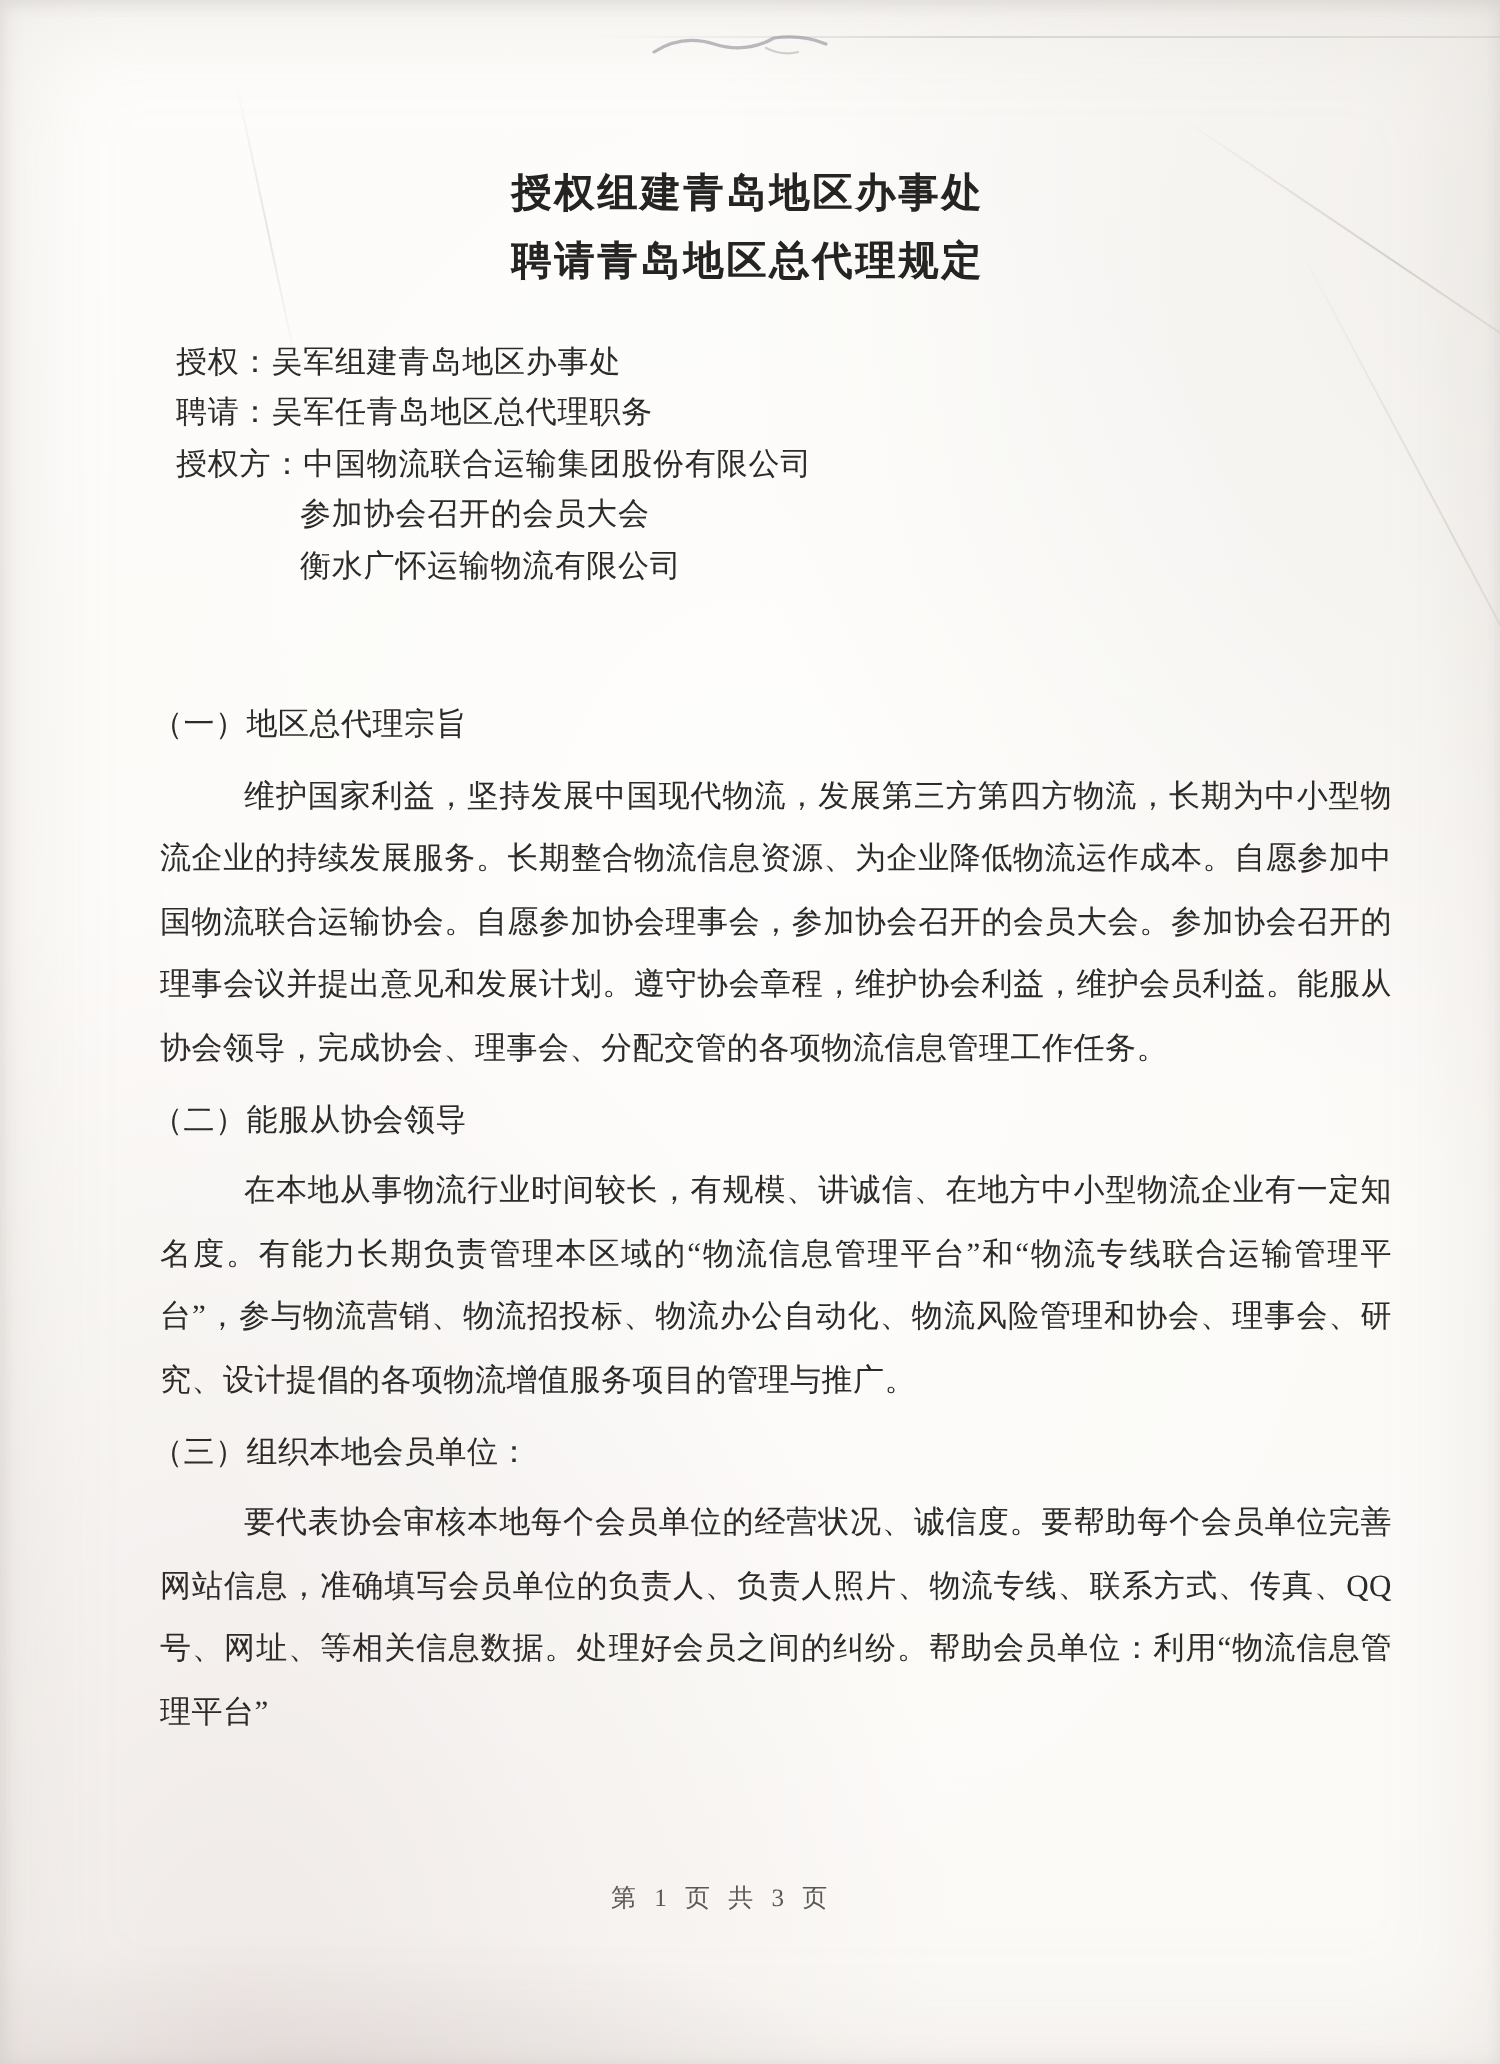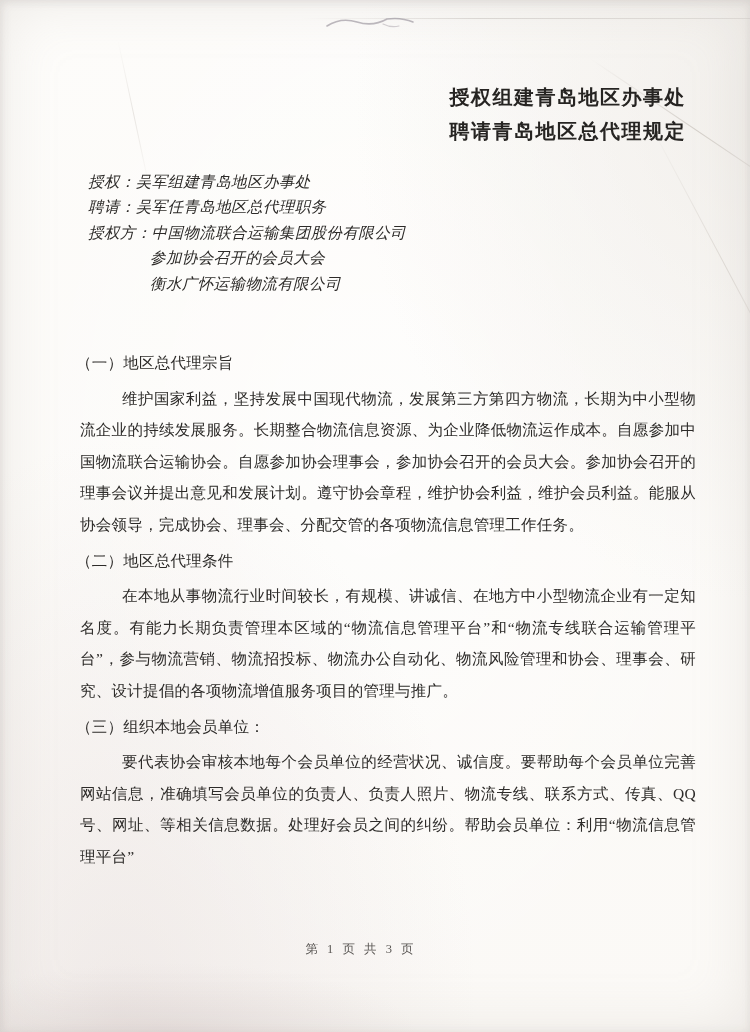--- a/index.html
+++ b/index.html
@@ -44,29 +44,29 @@
   }
   .bottom-smudge{
     bottom:0;left:0;width:420px;height:70px;
     background:radial-gradient(ellipse at 40% 100%, rgba(205,190,190,.28), transparent 70%);
   }
   .pencil-mark{position:absolute;top:12px;left:325px;pointer-events:none;}
 
   
   .title-block{
     position:absolute;top:80px;left:76px;width:624px;
-    text-align:right;transform:translateX(-14px);
+    text-align:center;transform:translateX(-14px);
     font-weight:bold;font-size:20px;line-height:34px;letter-spacing:1.5px;
     color:#262422;
   }
 
   
   .header-block{
     position:absolute;top:169px;left:88px;width:560px;
-    font-size:15.5px;line-height:25.4px;letter-spacing:.4px;font-style:italic;
+    font-size:15.5px;line-height:25.4px;letter-spacing:.4px;
   }
   .hdr{white-space:nowrap;}
   .hdr.cont{padding-left:4em;}
 
   
   .body-block{
     position:absolute;top:347px;left:76px;width:624px;
     font-size:15.5px;line-height:31.6px;letter-spacing:.25px;
     text-align:justify;
     font-family:Liberation Serif, serif;
@@ -106,21 +106,21 @@
     <div class="hdr">聘请：吴军任青岛地区总代理职务</div>
     <div class="hdr">授权方：中国物流联合运输集团股份有限公司</div>
     <div class="hdr cont">参加协会召开的会员大会</div>
     <div class="hdr cont">衡水广怀运输物流有限公司</div>
   </div>
 
   <div class="body-block">
     <div class="sec-h">（一）地区总代理宗旨</div>
     <p class="para">维护国家利益，坚持发展中国现代物流，发展第三方第四方物流，长期为中小型物流企业的持续发展服务。长期整合物流信息资源、为企业降低物流运作成本。自愿参加中国物流联合运输协会。自愿参加协会理事会，参加协会召开的会员大会。参加协会召开的理事会议并提出意见和发展计划。遵守协会章程，维护协会利益，维护会员利益。能服从协会领导，完成协会、理事会、分配交管的各项物流信息管理工作任务。</p>
 
-    <div class="sec-h">（二）地区总代理条件</div>
+    <div class="sec-h">（二）能服从协会领导</div>
     <p class="para">在本地从事物流行业时间较长，有规模、讲诚信、在地方中小型物流企业有一定知名度。有能力长期负责管理本区域的“物流信息管理平台”和“物流专线联合运输管理平台”，参与物流营销、物流招投标、物流办公自动化、物流风险管理和协会、理事会、研究、设计提倡的各项物流增值服务项目的管理与推广。</p>
 
     <div class="sec-h">（三）组织本地会员单位：</div>
     <p class="para">要代表协会审核本地每个会员单位的经营状况、诚信度。要帮助每个会员单位完善网站信息，准确填写会员单位的负责人、负责人照片、物流专线、联系方式、传真、QQ 号、网址、等相关信息数据。处理好会员之间的纠纷。帮助会员单位：利用“物流信息管理平台”</p>
   </div>
 
   <div class="footer">第 1 页 共 3 页</div>
 
 </div>
 

